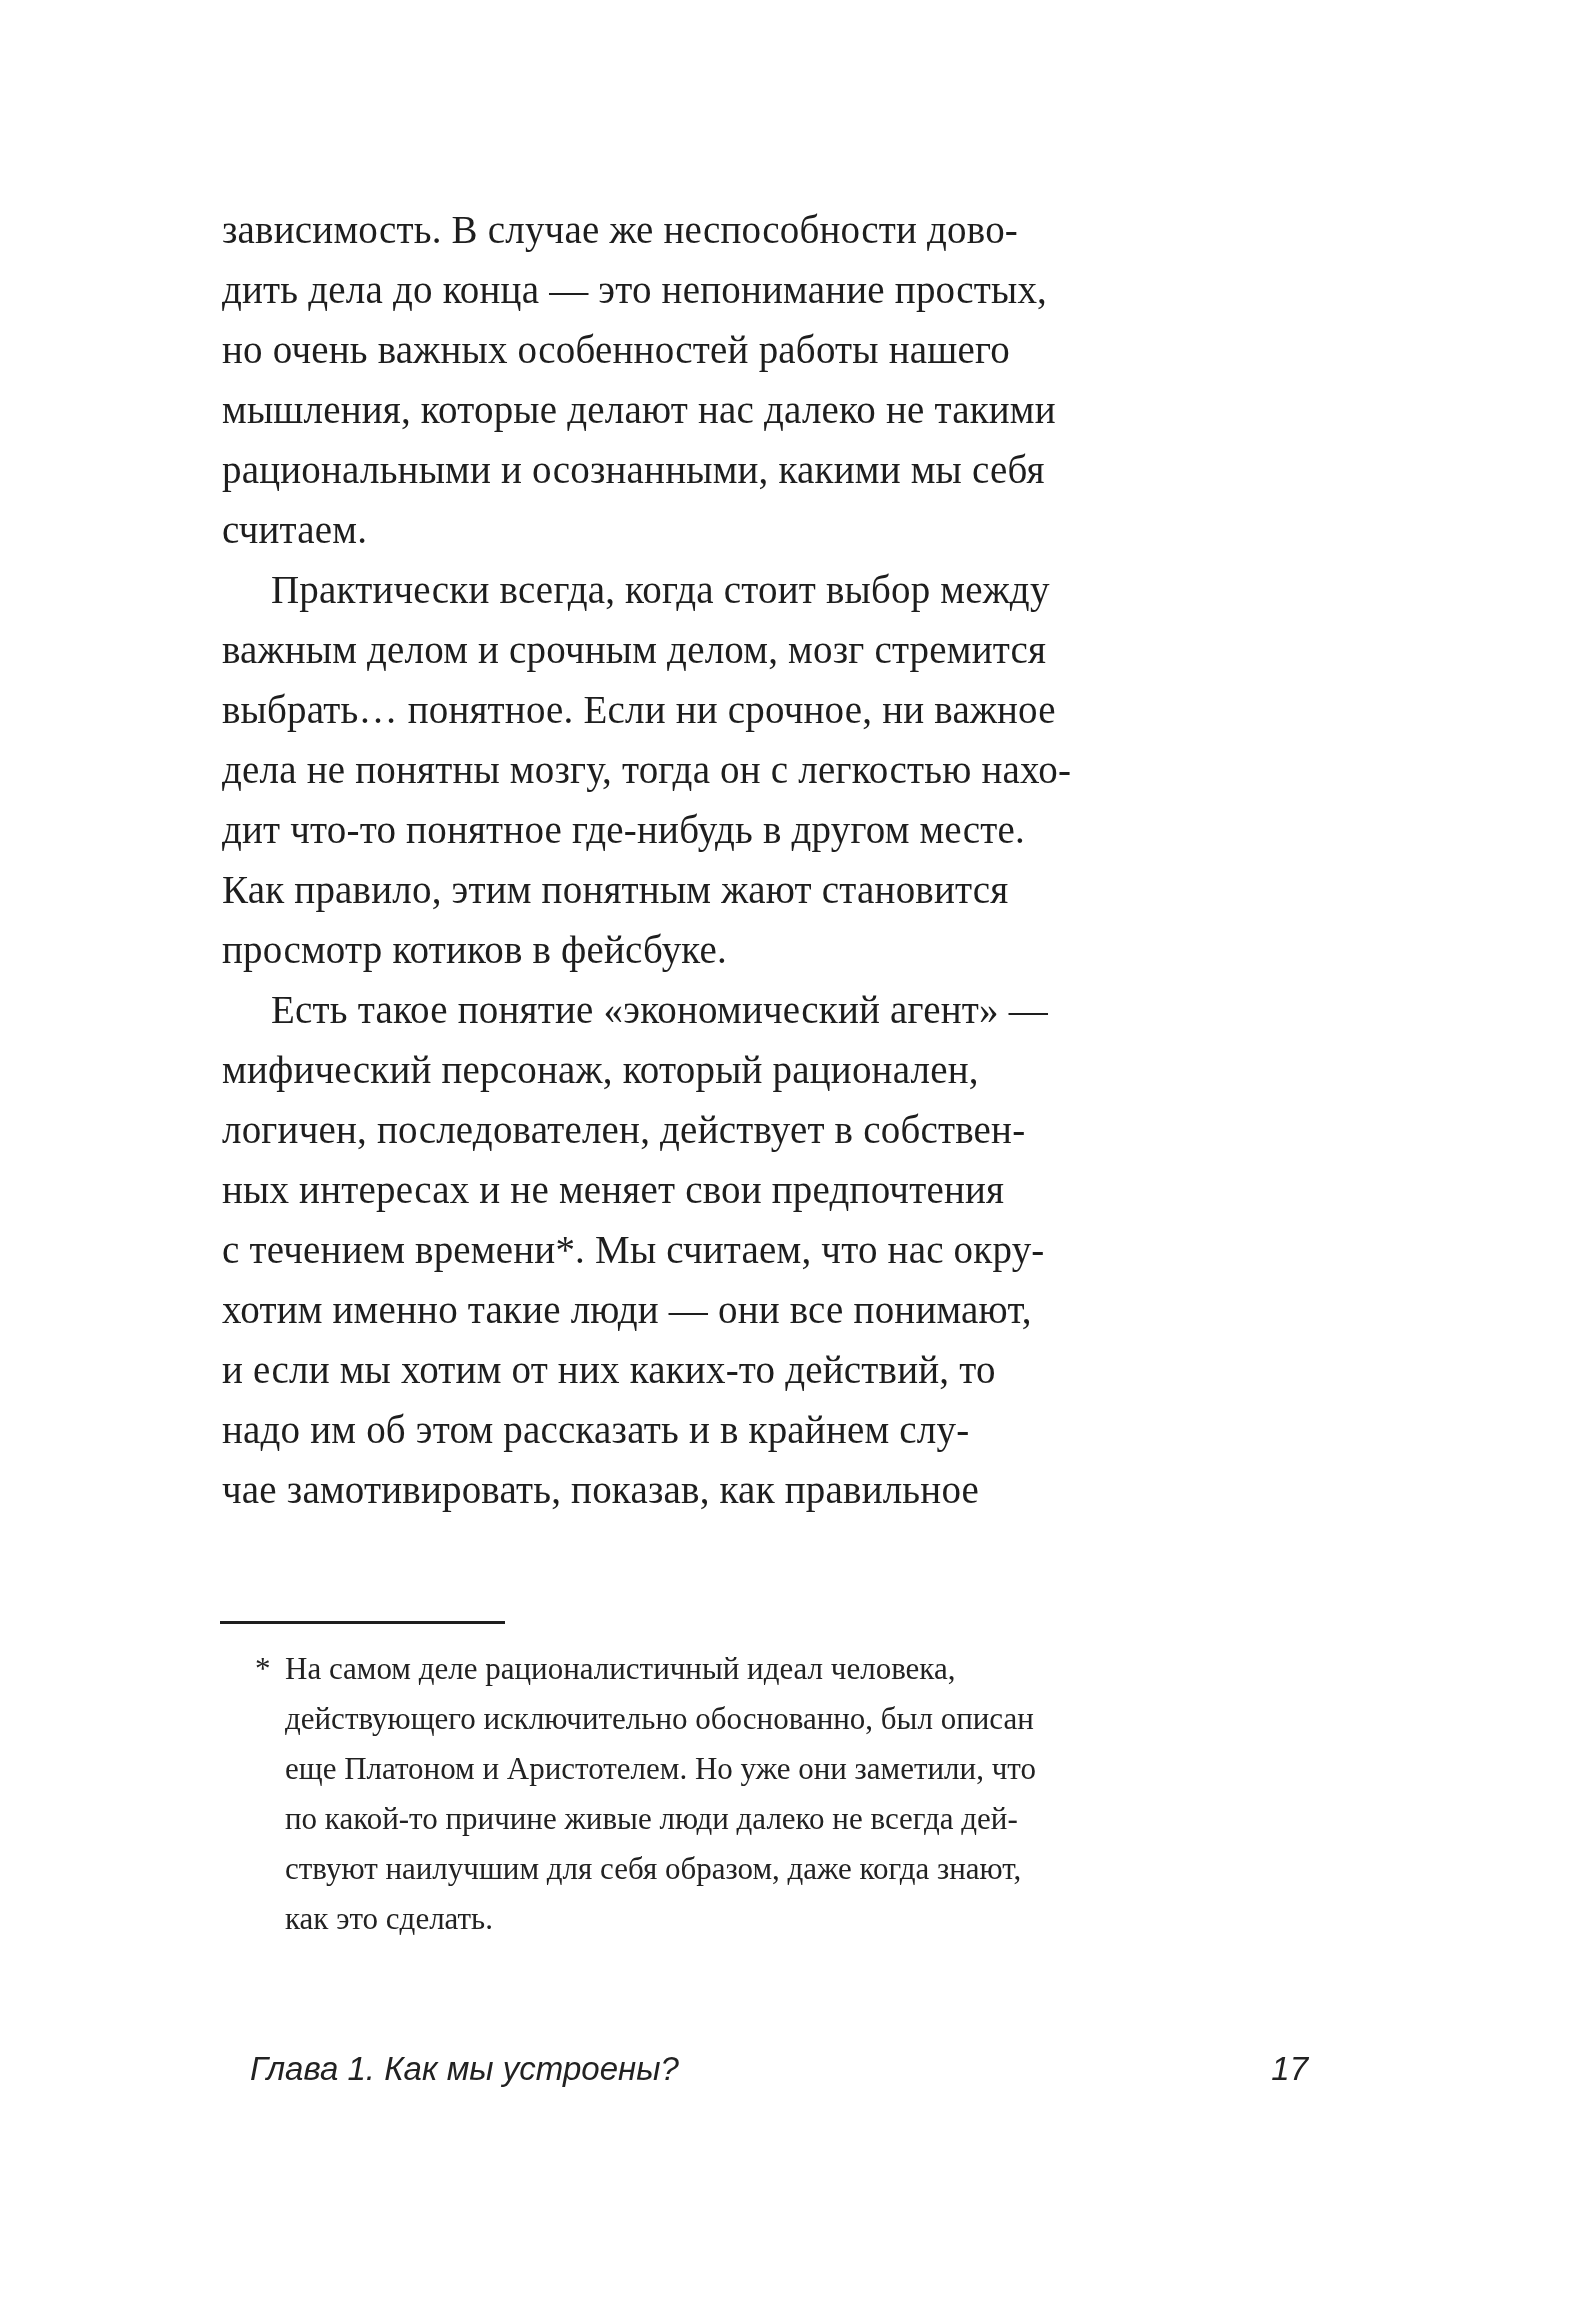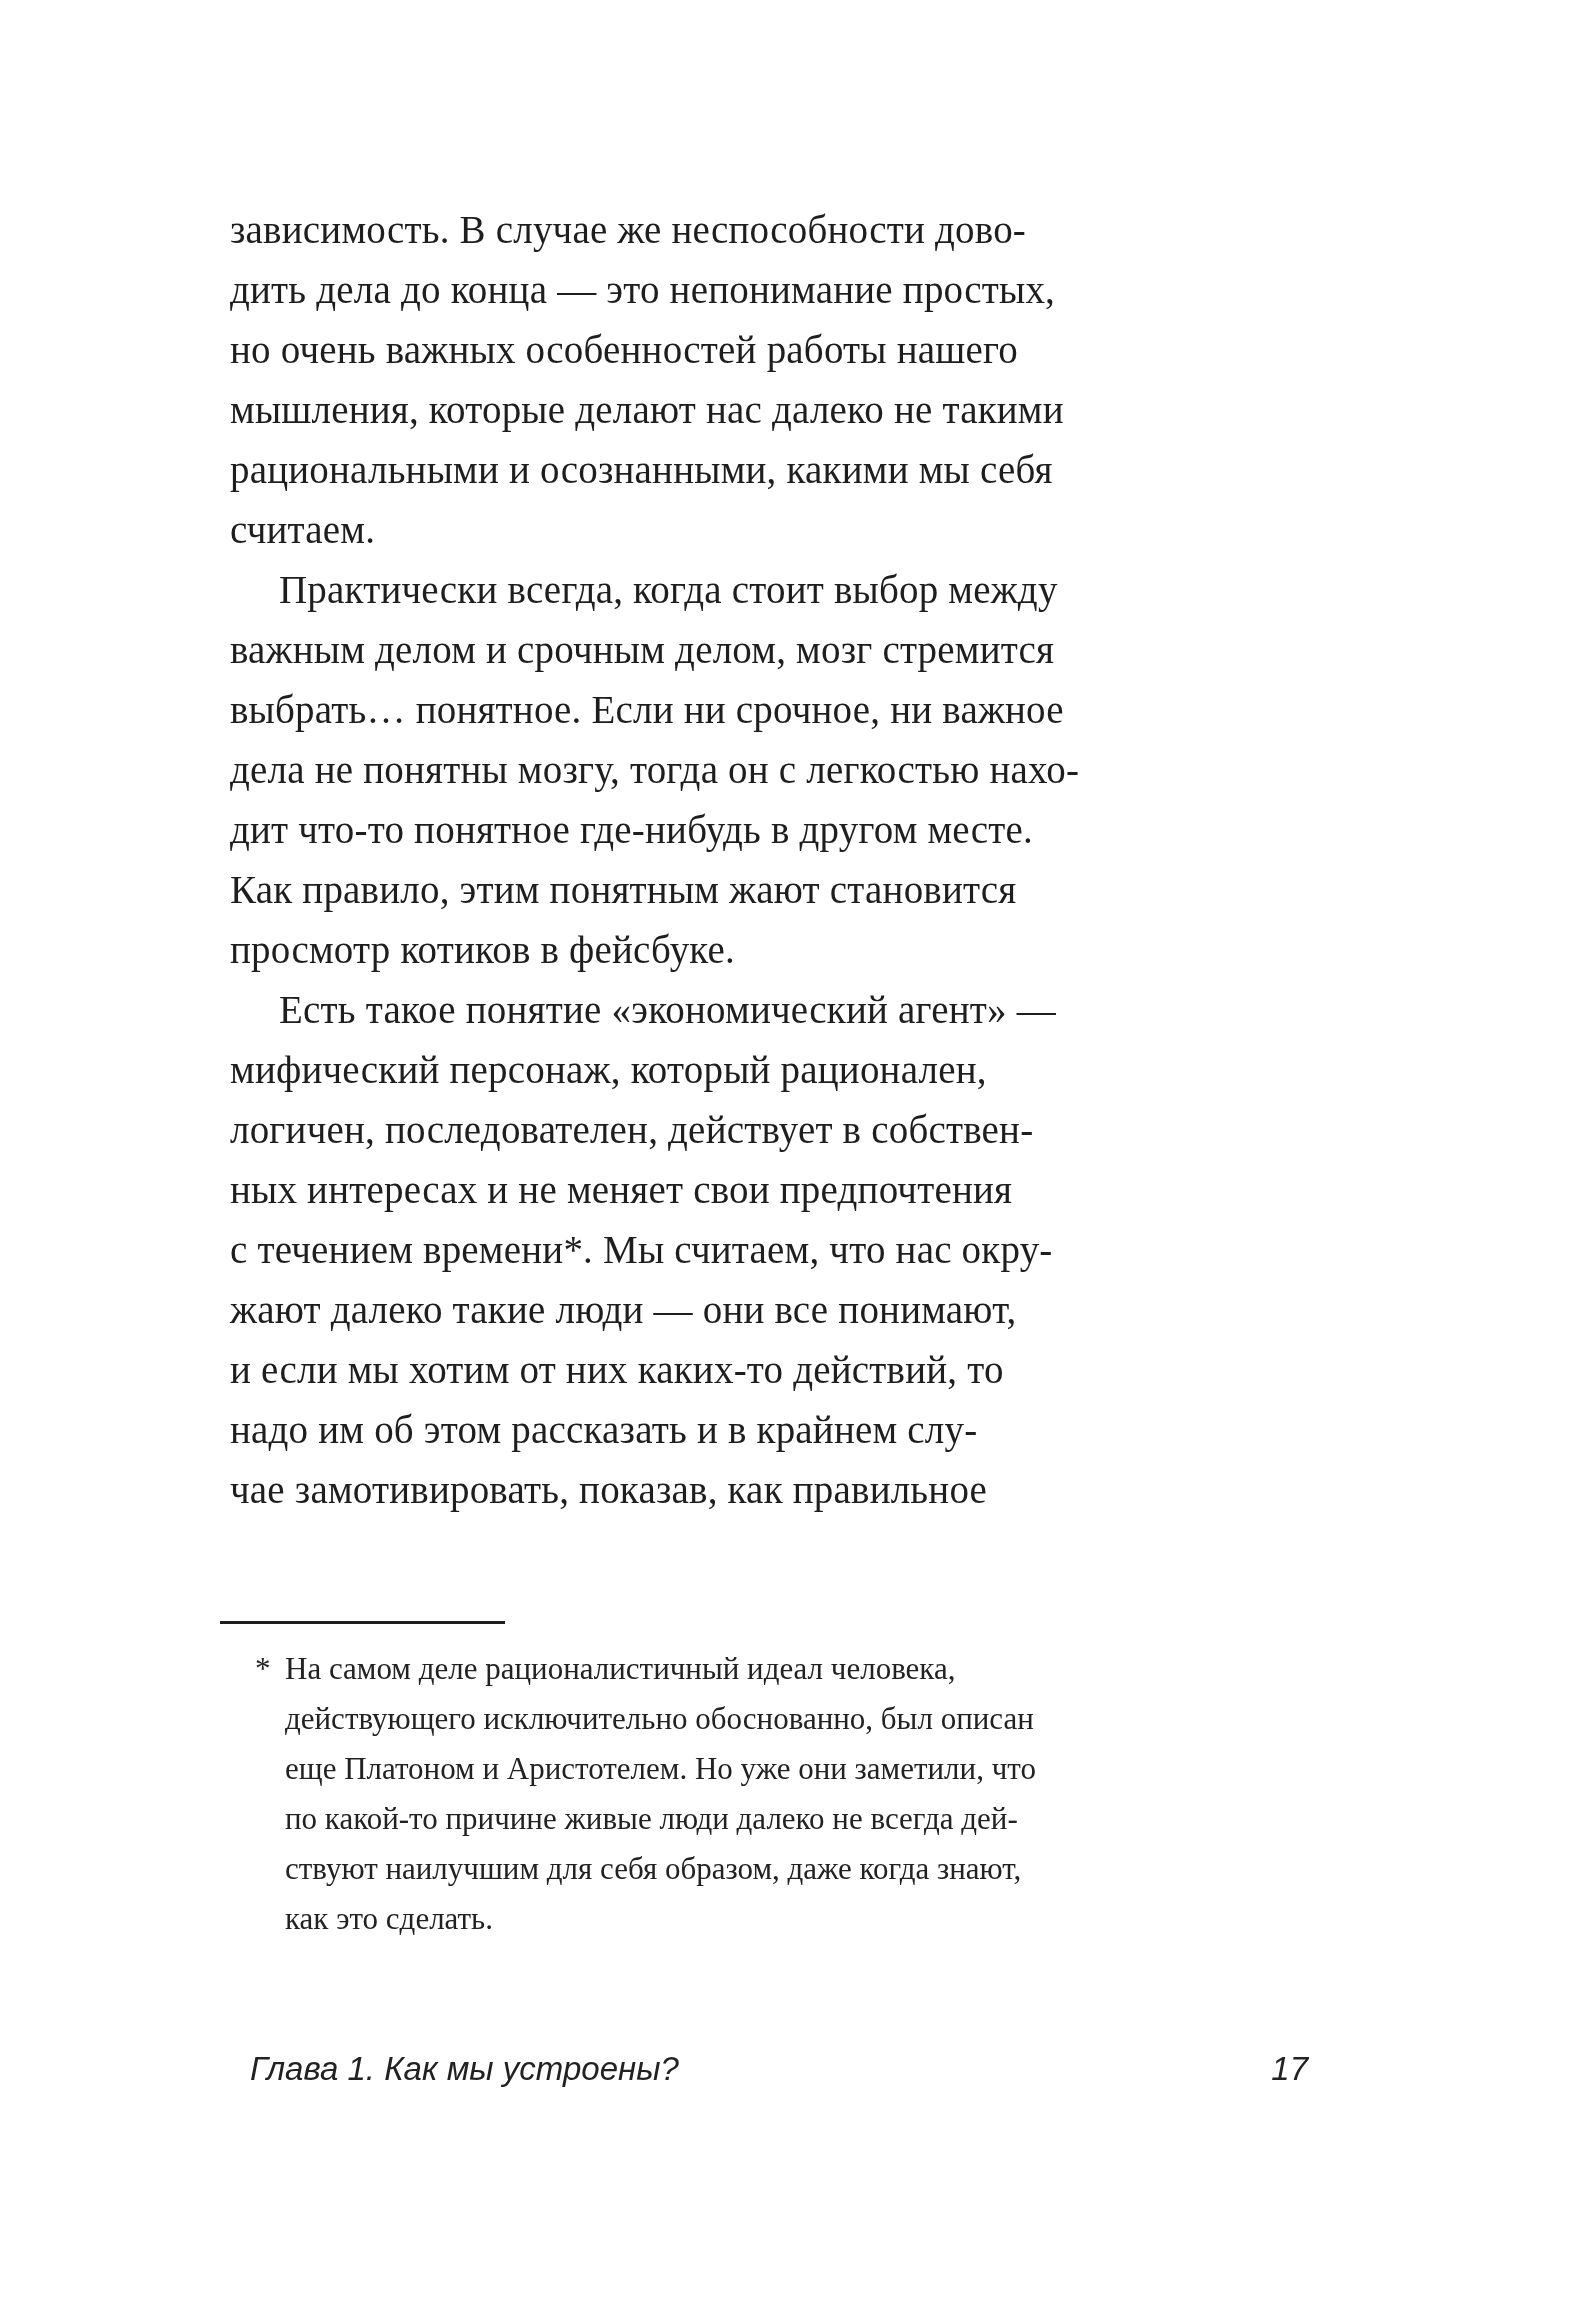--- a/index.html
+++ b/index.html
@@ -3,21 +3,21 @@
   <meta charset="utf-8">
   <style>
     html, body { margin: 0; padding: 0; background: #ffffff; }
     body { width: 1573px; height: 2315px; position: relative; overflow: hidden; }
     .page { position: absolute; left: 0; top: 0; width: 1573px; height: 2315px; background: #fff; }
     .text-block {
       position: absolute; left: 222px; width: 1056px;
       font-family: "Liberation Serif", "DejaVu Serif", serif;
       color: #1e1e1e;
     }
-    .body-text { top: 200px; font-size: 39px; line-height: 60px; letter-spacing: 0.2px; margin-left: 8px; }
+    .body-text { top: 200px; font-size: 39px; line-height: 60px; letter-spacing: 0.2px; }
     .line { display: block; white-space: nowrap; }
     .indent { padding-left: 49px; }
     .footnote-rule {
       position: absolute; left: 220px; top: 1621px; width: 285px; height: 2.9px; background: #1e1e1e;
     }
     .footnote {
       top: 1644px; left: 255px; width: 1027px; font-size: 31px; line-height: 50px; color: #222;
     }
     .fn-line { display: block; white-space: nowrap; padding-left: 30px; }
     .fn-mark { display: inline-block; width: 30px; margin-left: -30px; }
@@ -52,21 +52,21 @@
       <span class="line">Как правило, этим понятным жают становится</span>
       <span class="line">просмотр котиков в фейсбуке.</span>
     </div>
 
     <div>
       <span class="line indent">Есть такое понятие «экономический агент» —</span>
       <span class="line">мифический персонаж, который рационален,</span>
       <span class="line">логичен, последователен, действует в собствен-</span>
       <span class="line">ных интересах и не меняет свои предпочтения</span>
       <span class="line">с течением времени*. Мы считаем, что нас окру-</span>
-      <span class="line">жают далеко такие люди — они все понимают,</span>
+      <span class="line">хотим именно такие люди — они все понимают,</span>
       <span class="line">и если мы хотим от них каких-то действий, то</span>
       <span class="line">надо им об этом рассказать и в крайнем слу-</span>
       <span class="line">чае замотивировать, показав, как правильное</span>
     </div>
   </div>
 
   <div class="footnote-rule"></div>
 
   <div class="text-block footnote">
     <span class="fn-line"><span class="fn-mark">*</span><span>На самом деле рационалистичный идеал человека,</span></span>

